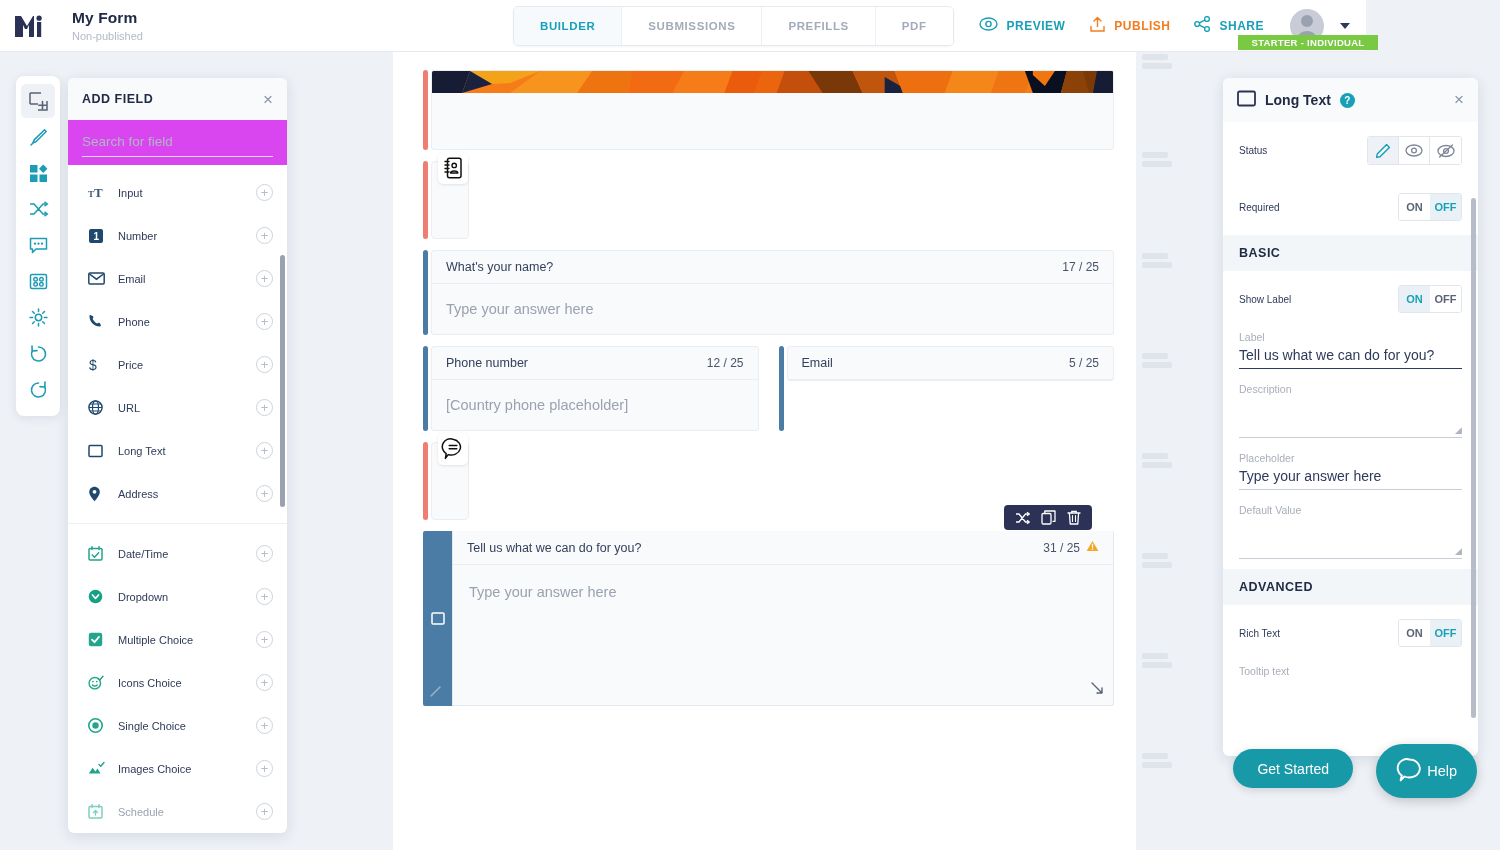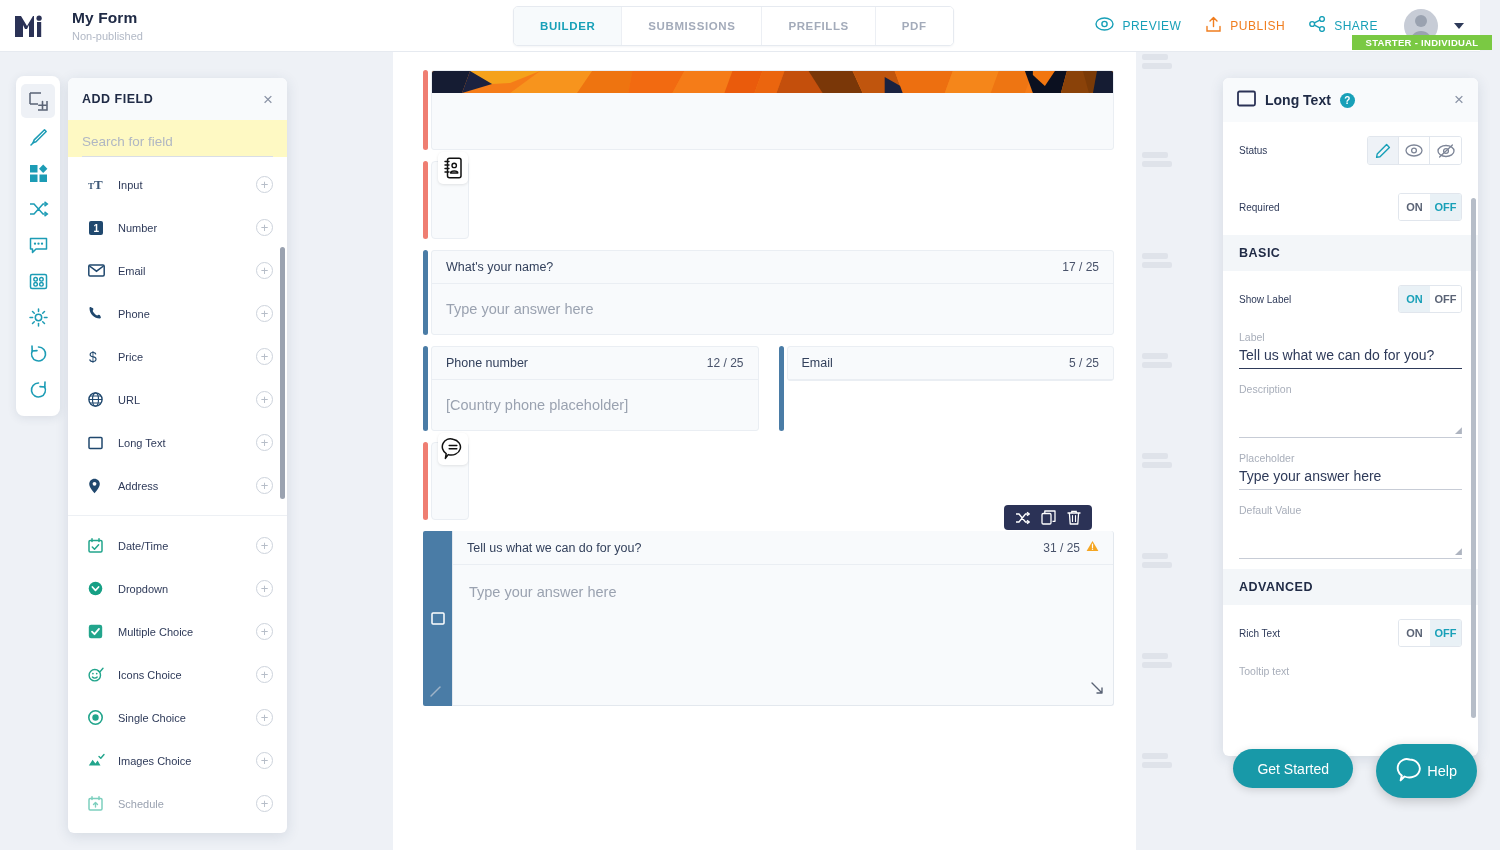--- a/index.html
+++ b/index.html
@@ -7,21 +7,21 @@
     width: 1500px; height: 850px;
     font-family: "Liberation Sans", sans-serif;
     background: #eef1f6;
     overflow: hidden;
     color: #2e3a59;
   }
   .app { position: relative; width: 1500px; height: 850px; }
 
   
   .header {
-    position: absolute; top: 0; left: 0; width: 1480px; height: 52px;
+    position: absolute; top: 0; left: 0; width: 1366px; height: 52px;
     background: #ffffff; display: flex; align-items: center;
     border-bottom: 1px solid #e6eaf0; z-index: 40;
   }
   .logo-wrap { width: 56px; display: flex; justify-content: center; align-items: center; }
   .logo { width: 30px; height: 26px; position: relative; }
   .logo svg { display: block; }
   .title-block { margin-left: 16px; }
   .form-title { font-size: 15.5px; font-weight: bold; color: #202b46; letter-spacing: .1px; }
   .form-status { font-size: 11px; color: #b2b9c6; margin-top: 3px; }
 
@@ -38,21 +38,21 @@
     background: #fff;
   }
   .tab:last-child { border-right: none; }
   .tab.active { color: #18a0b8; background: #f7fafc; }
 
   .header-actions {
     position: absolute; right: 16px; top: 0; height: 52px;
     display: flex; align-items: center; gap: 0;
   }
   .hact { display: flex; align-items: center; gap: 8px; padding: 0 12px; cursor: pointer; }
-  .hact .lbl { font-size: 12px; font-weight: normal; letter-spacing: .5px; }
+  .hact .lbl { font-size: 12px; font-weight: bold; letter-spacing: .5px; }
   .teal { color: #18a0b8; }
   .orange { color: #f07d1e; }
   .avatar-wrap { position: relative; margin-left: 14px; margin-right: 6px; cursor: pointer; }
   .avatar {
     width: 34px; height: 34px; border-radius: 50%;
     background: #c7ccd6; display: flex; align-items: flex-end; justify-content: center; overflow: hidden;
   }
   .av-head { width: 12px; height: 12px; border-radius: 50%; background: #9aa2b0; position: absolute; top: 6px; left: 11px;}
   .av-body { width: 22px; height: 12px; border-radius: 11px 11px 0 0; background: #9aa2b0; position: absolute; bottom: 0; left: 6px;}
   .plan-badge {
@@ -80,21 +80,21 @@
     position: absolute; left: 68px; top: 78px; width: 219px; height: 755px;
     background: #fff; border-radius: 6px; box-shadow: 0 3px 14px rgba(40,60,90,.13);
     z-index: 25; overflow: hidden; display: flex; flex-direction: column;
   }
   .af-head {
     height: 42px; background: #f8fafc; display: flex; align-items: center;
     padding: 0 14px; justify-content: space-between;
   }
   .af-title { font-size: 12.5px; font-weight: bold; color: #202b46; letter-spacing: .5px; }
   .af-close { color: #8a93a5; font-size: 17px; line-height: 1; cursor: pointer; font-weight: 300;}
-  .af-search { padding: 10px 14px 0; background:#fef9c3; }
+  .af-search { padding: 10px 14px 8px; background:#d946ef; }
   .af-search input {
     width: 100%; border: none; border-bottom: 1px solid #d9dee6; outline: none;
     font-size: 13.5px; padding: 4px 0 7px; color: #2e3a59;
     font-family: "Liberation Sans", sans-serif; background: transparent;
   }
   .af-search input::placeholder { color: #b0b7c3; }
   .af-list { flex: 1; overflow: hidden; position: relative; padding-top: 6px; }
   .af-item {
     height: 43px; display: flex; align-items: center; padding: 0 14px 0 20px; cursor: pointer;
   }

